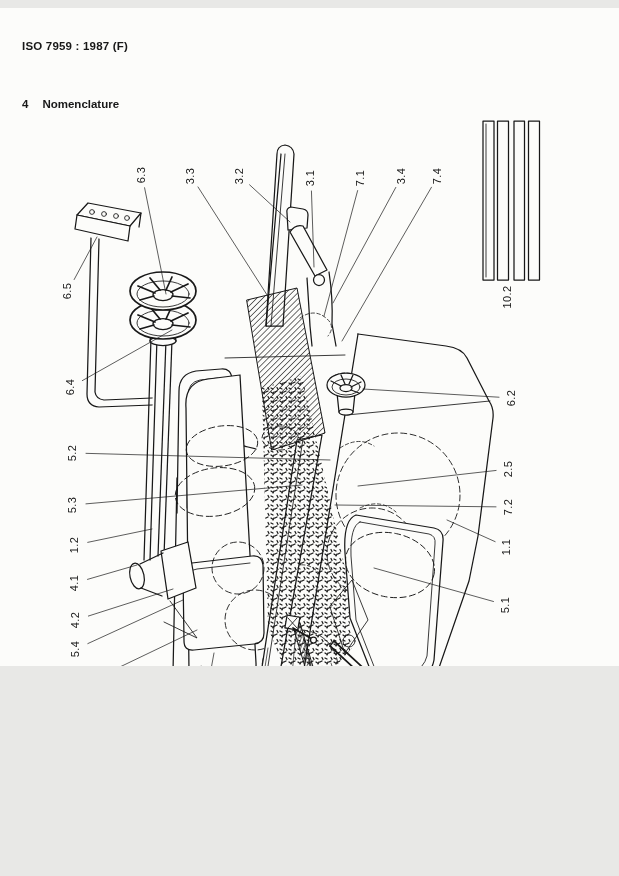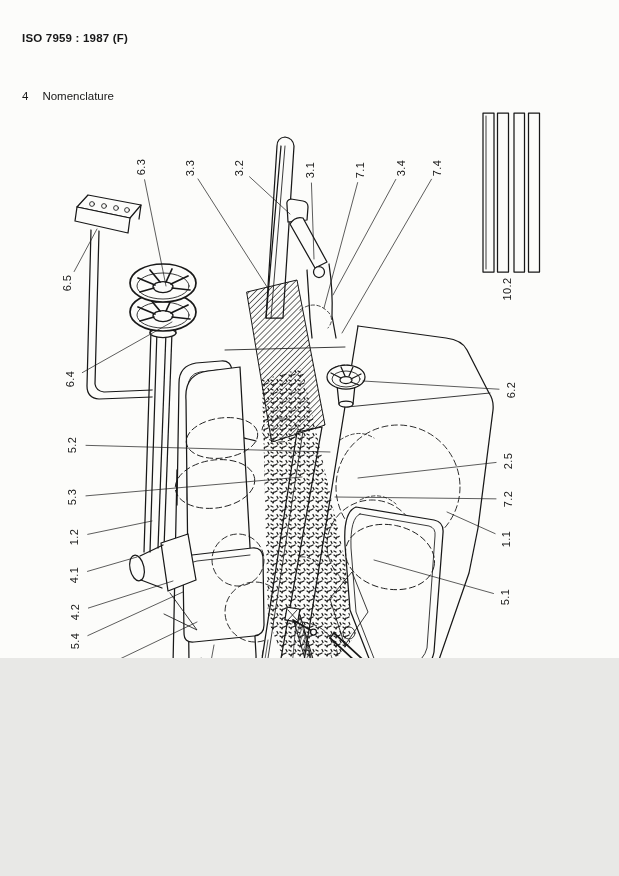--- a/index.html
+++ b/index.html
@@ -1,23 +1,23 @@
 <!DOCTYPE html>
 <html style="--paper: #fcfcfa; --ink: #181818;"><head>
 <meta charset="utf-8">
 <style>
   :root { --paper:#fcfcfa; --ink:#181818; }
   html,body { margin:0; padding:0; background:#e8e8e6; }
   .page {
-    position:relative; width:619px; height:658px; margin:0 auto;
+    position:relative; width:619px; height:658px; margin:8px auto;
     background:var(--paper); overflow:hidden;
     font-family:"Liberation Sans", sans-serif; color:var(--ink);
   }
   .hdr-std  { position:absolute; left:22px; top:32px;  font-size:11.5px; font-weight:700; letter-spacing:.2px; }
-  .hdr-sec  { position:absolute; left:22px; top:90px;  font-size:11.5px; font-weight:400; }
+  .hdr-sec  { position:absolute; left:22px; top:90px;  font-size:11.5px; font-weight:700; }
   .hdr-sec .sec-no { display:inline-block; margin-right:14px; }
   .pageno   { position:absolute; left:53px; top:838px; font-size:12px; font-weight:700; }
   #diagram  { position:absolute; left:0; top:0; }
   #diagram path, #diagram line, #diagram rect, #diagram ellipse,
   #diagram circle, #diagram polyline {
     stroke:var(--ink); fill:none; stroke-width:1.25;
     stroke-linecap:round; stroke-linejoin:round;
   }
   #diagram .paper   { fill:var(--paper); }
   #diagram .thin    { stroke-width:.85; }

